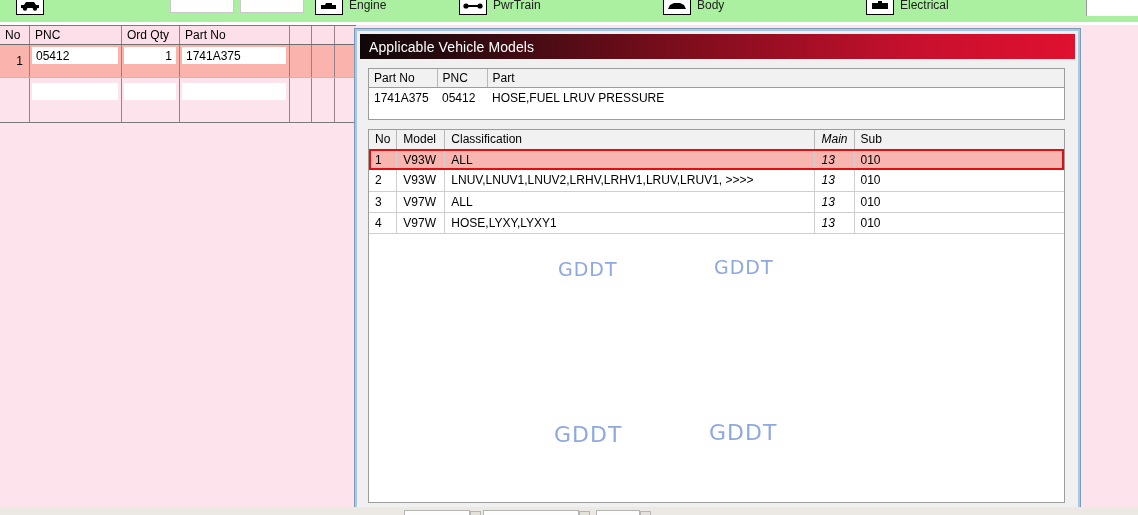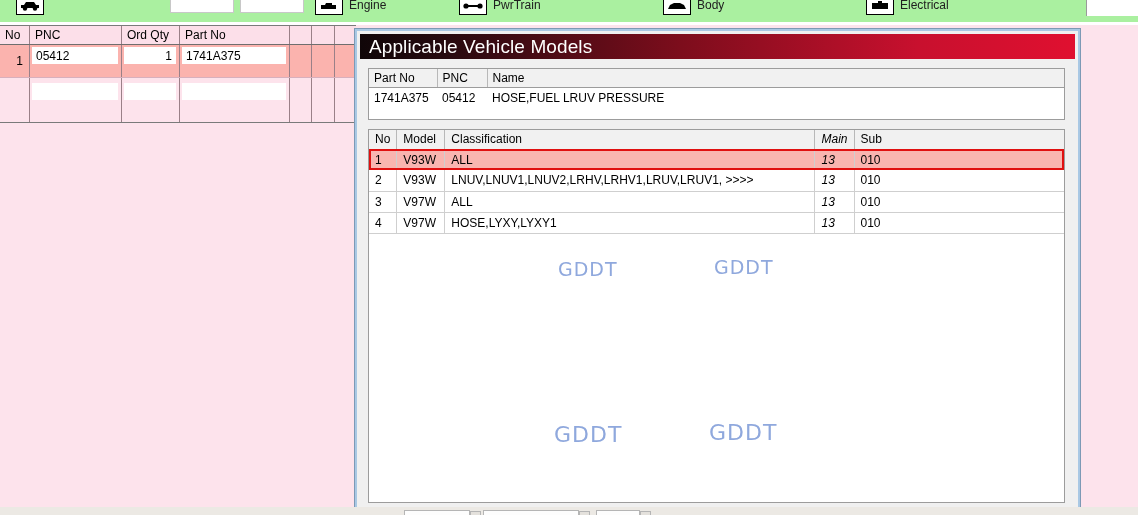--- a/index.html
+++ b/index.html
@@ -141,21 +141,21 @@
     height: 25px;
     margin: 3px 3px 0 3px;
     background: linear-gradient(to right, #100608 0%, #270a0f 12%, #7d0d1c 45%, #c8102e 78%, #e01030 100%);
     display: flex;
     align-items: center;
     padding-left: 9px;
     box-sizing: border-box;
   }
   #dialog-title {
     color: #ffffff;
-    font-size: 19px;
+    font-size: 14px;
     font-weight: normal;
     letter-spacing: 0.1px;
   }
   #dialog-body {
     position: absolute;
     left: 3px; top: 28px;
     right: 3px; bottom: 0;
     background: #f0f0f0;
   }
 
@@ -398,21 +398,21 @@
   </div>
 
   <div id="dialog-body">
 
     <div id="part-panel">
       <table class="tbl">
         <thead>
           <tr>
             <th class="c-partno">Part No</th>
             <th class="c-pnc">PNC</th>
-            <th class="c-name">Name</th>
+            <th class="c-name">Part</th>
           </tr>
         </thead>
         <tbody>
           <tr>
             <td>1741A375</td>
             <td>05412</td>
             <td>HOSE,FUEL LRUV PRESSURE</td>
           </tr>
         </tbody>
       </table>

